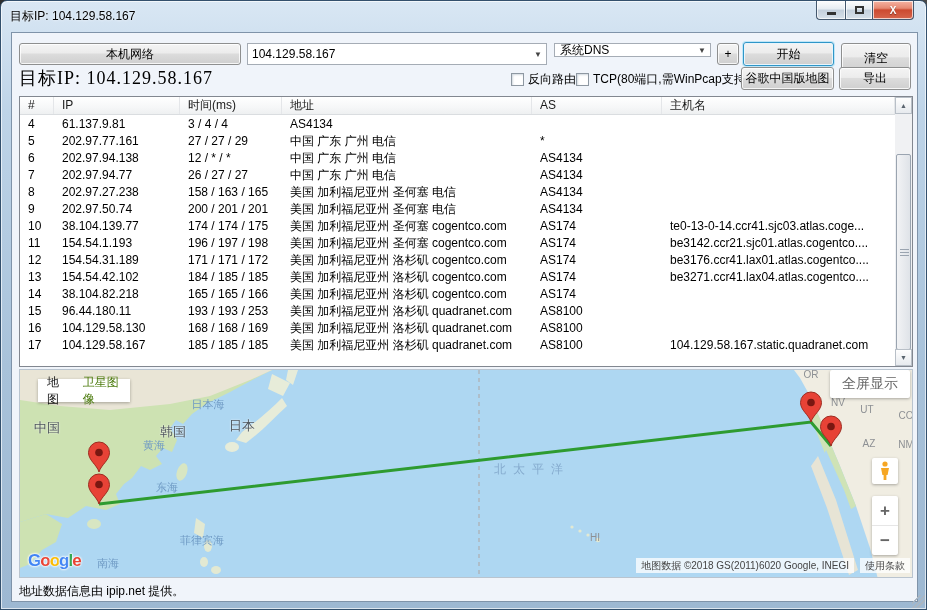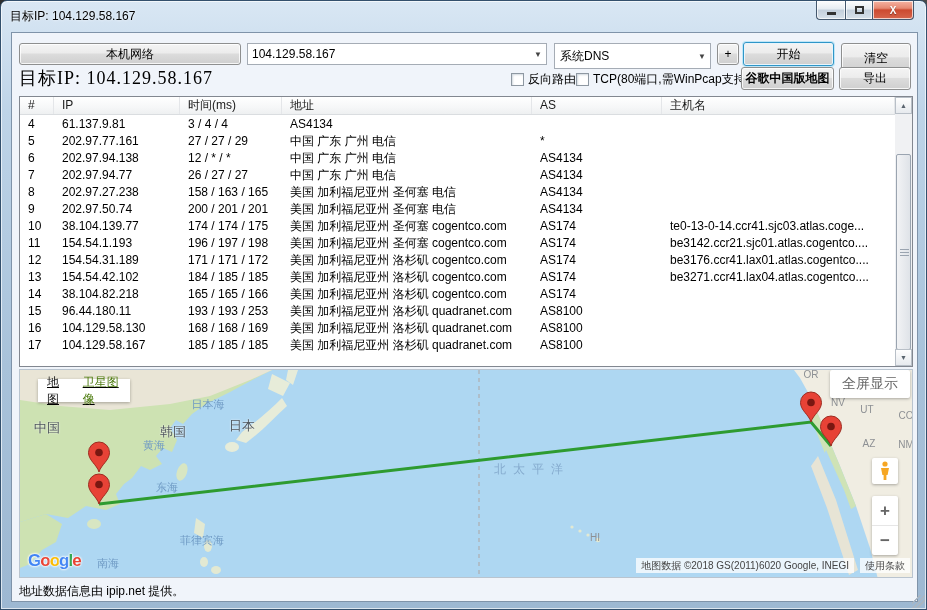--- a/index.html
+++ b/index.html
@@ -82,21 +82,21 @@
   .map { position:absolute; left:18px; top:368px; width:894px; height:209px;
     background:#aed7f2; border:1px solid #b9c4cf; overflow:hidden; }
   .map svg.base { position:absolute; left:0; top:0; }
   .map-label { position:absolute; transform:translate(-50%,-50%); white-space:nowrap; pointer-events:none; }
   .lab-sea { color:#6f9ac4; font-size:11px; }
   .lab-ocean { color:#85abce; font-size:12px; letter-spacing:7px; }
   .lab-land { color:#4e555c; font-size:13px; text-shadow:0 0 2px #fff; }
   .lab-state { color:#8d9094; font-size:10px; }
   .maptype { position:absolute; left:18px; top:9px; width:92px; height:23px; background:#fff;
     border-radius:0; box-shadow:0 1px 3px rgba(0,0,0,.3); display:flex; align-items:center;
-    font-size:12px;text-decoration:underline; }
+    font-size:12px; }
   .maptype .mt1 { color:#111; margin-left:9px; cursor:pointer; }
   .maptype .mt2 { color:#4d7c0f; margin-left:12px; cursor:pointer; }
   .fullscreen { position:absolute; right:2px; top:0; width:80px; height:28px; background:#fff;
     border-radius:2px; box-shadow:0 1px 3px rgba(0,0,0,.3); display:flex; align-items:center;
     justify-content:center; font-size:14px; color:#666; cursor:pointer; }
   .pegman { position:absolute; right:14px; top:88px; width:26px; height:26px; background:#fff;
     border-radius:2px; box-shadow:0 1px 3px rgba(0,0,0,.3); display:flex; align-items:center;
     justify-content:center; cursor:pointer; }
   .zoomctl { position:absolute; right:14px; top:126px; width:26px; height:59px; background:#fff;
     border-radius:2px; box-shadow:0 1px 3px rgba(0,0,0,.3); display:flex; flex-direction:column; }
@@ -139,38 +139,38 @@
     </div>
   </div>
 
   <div class="client"></div>
 
   <div class="btn" style="left:18px; top:42px; width:222px; height:22px;">本机网络</div>
   <div class="combo" style="left:246px; top:42px; width:300px; height:22px;">
     <input value="104.129.58.167" style="">
     <span class="combo-arrow">▼</span>
   </div>
-  <div class="combo" style="left:553px; top:42px; width:157px; height:26px;">
+  <div class="combo" style="left:553px; top:42px; width:157px; height:14px;">
     <span class="sel-text">系统DNS</span>
     <span class="combo-arrow">▼</span>
   </div>
   <div class="btn" style="left:716px; top:42px; width:22px; height:22px;">+</div>
   <div class="btn btn-default" style="left:742px; top:41px; width:91px; height:24px;text-align:center;">开始</div>
   <div class="btn" style="left:840px; top:42px; width:70px; height:30px;">清空</div>
 
   <div class="big-label">目标IP: 104.129.58.167</div>
   <div class="chk-row" style="left:510px; top:70px;">
     <span class="chk-box"></span>
     <span>反向路由</span>
   </div>
   <div class="chk-row" style="left:575px; top:70px;">
     <span class="chk-box"></span>
     <span>TCP(80端口,需WinPcap支持)</span>
   </div>
-  <div class="btn" style="left:740px; top:66px; width:93px; height:23px;font-weight:bold;">谷歌中国版地图</div>
+  <div class="btn" style="left:740px; top:66px; width:93px; height:23px;">谷歌中国版地图</div>
   <div class="btn" style="left:838px; top:66px; width:72px; height:23px;">导出</div>
 
   <div class="table">
     <div class="thead" id="thead">
         <div class="th">#</div>
         <div class="th">IP</div>
         <div class="th">时间(ms)</div>
         <div class="th">地址</div>
         <div class="th">AS</div>
         <div class="th">主机名</div>
@@ -277,20 +277,21 @@
           <div class="td">168 / 168 / 169</div>
           <div class="td">美国 加利福尼亚州 洛杉矶 quadranet.com</div>
           <div class="td">AS8100</div>
         </div>
         <div class="tr">
           <div class="td">17</div>
           <div class="td">104.129.58.167</div>
           <div class="td">185 / 185 / 185</div>
           <div class="td">美国 加利福尼亚州 洛杉矶 quadranet.com</div>
           <div class="td">AS8100</div>
+          <div class="td">104.129.58.167.static.quadranet.com</div>
         </div>
       </div>
     <div class="vscroll">
       <div class="sb-btn" style="top:0;">▲</div>
       <div class="sb-thumb">
           <span class="sb-grip"></span>
         </div>
       <div class="sb-btn" style="bottom:0;">▼</div>
     </div>
   </div>

